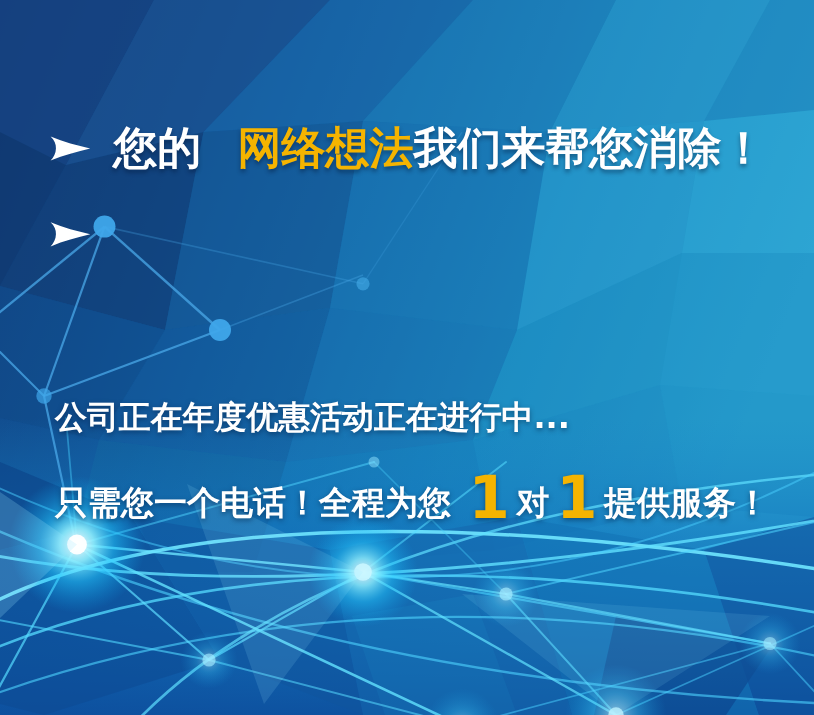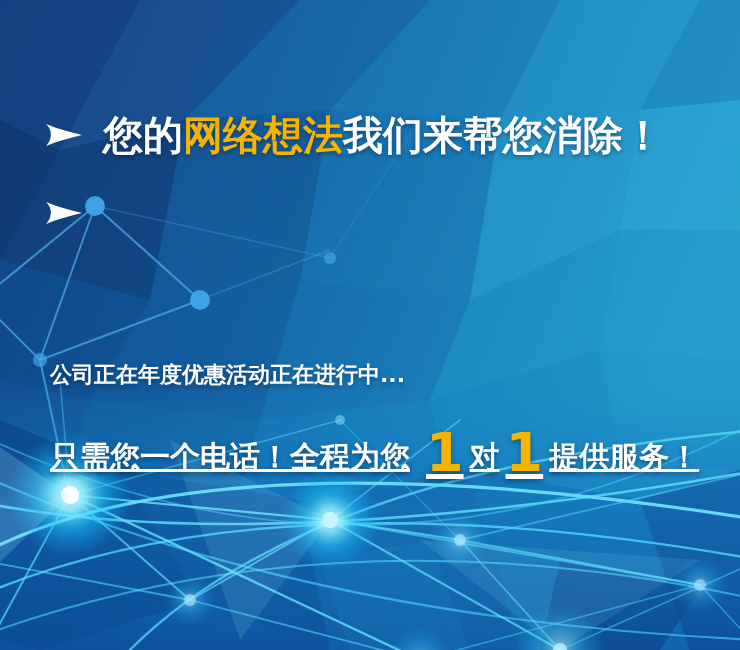--- a/index.html
+++ b/index.html
@@ -54,39 +54,38 @@
     left: 103px;
     top: 50%;
     transform: translateY(-50%);
     font-size: 40px;
     font-weight: bold;
     color: #ffffff;
     letter-spacing: 0px;
     white-space: nowrap;
     text-shadow: 0 2px 4px rgba(0,20,50,0.45);
   }
-  .hl-gold { color: #f5b400; }
+  .hl-gold { color: #f5b400; margin-left: 33px; }
   .sub-line {
     position: absolute;
     left: 50px;
     font-weight: bold;
     color: #ffffff;
     white-space: nowrap;
     text-shadow: 0 2px 5px rgba(0,25,60,0.5);
   }
   #sub-line-1 {
     top: 360px;
-    font-size: 22px;
+    font-size: 29px;
   }
   #sub-line-2 {
     top: 427px;
     font-size: 30px;
     display: flex;
     align-items: baseline;
-    text-decoration: underline;
   }
   #sub-line-2 .big-one {
     color: #f5b400;
     font-size: 54px;
     line-height: 0.8;
     font-weight: bold;
     padding: 0 6px;
     position: relative;
     top: 4px;
   }

